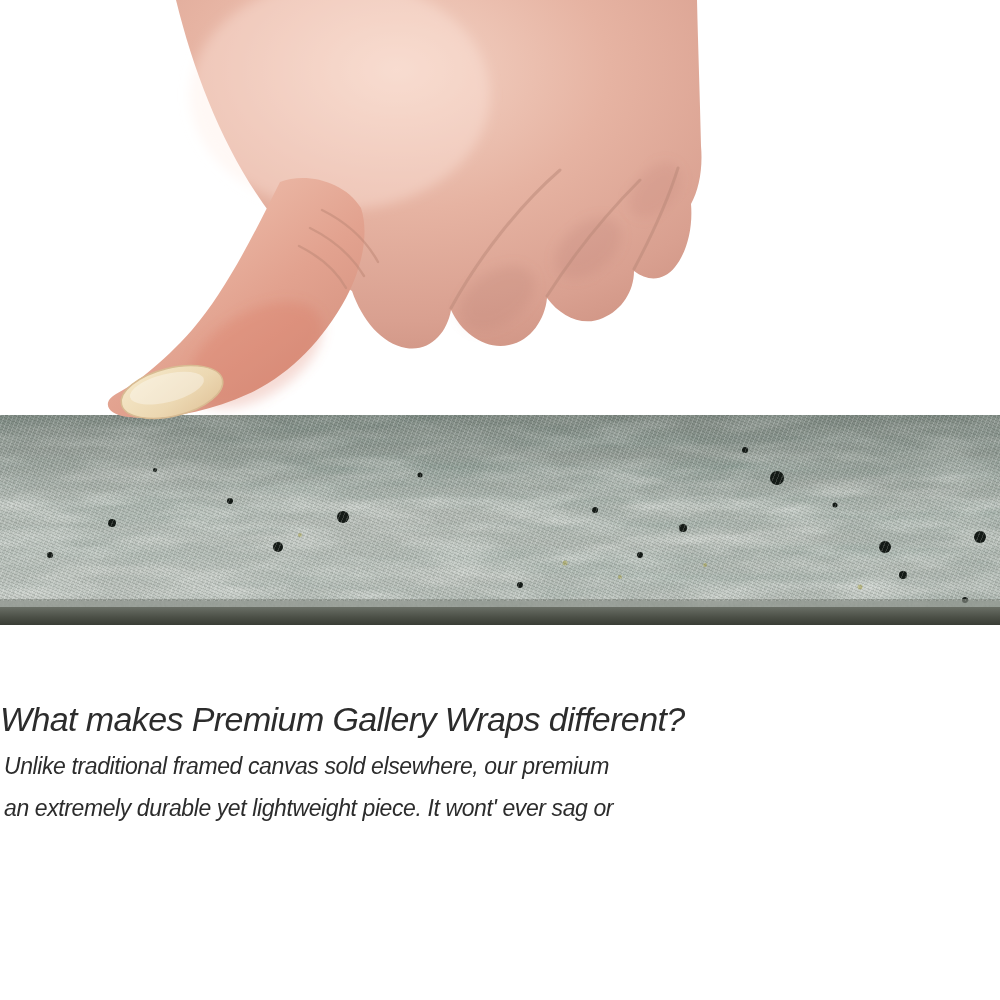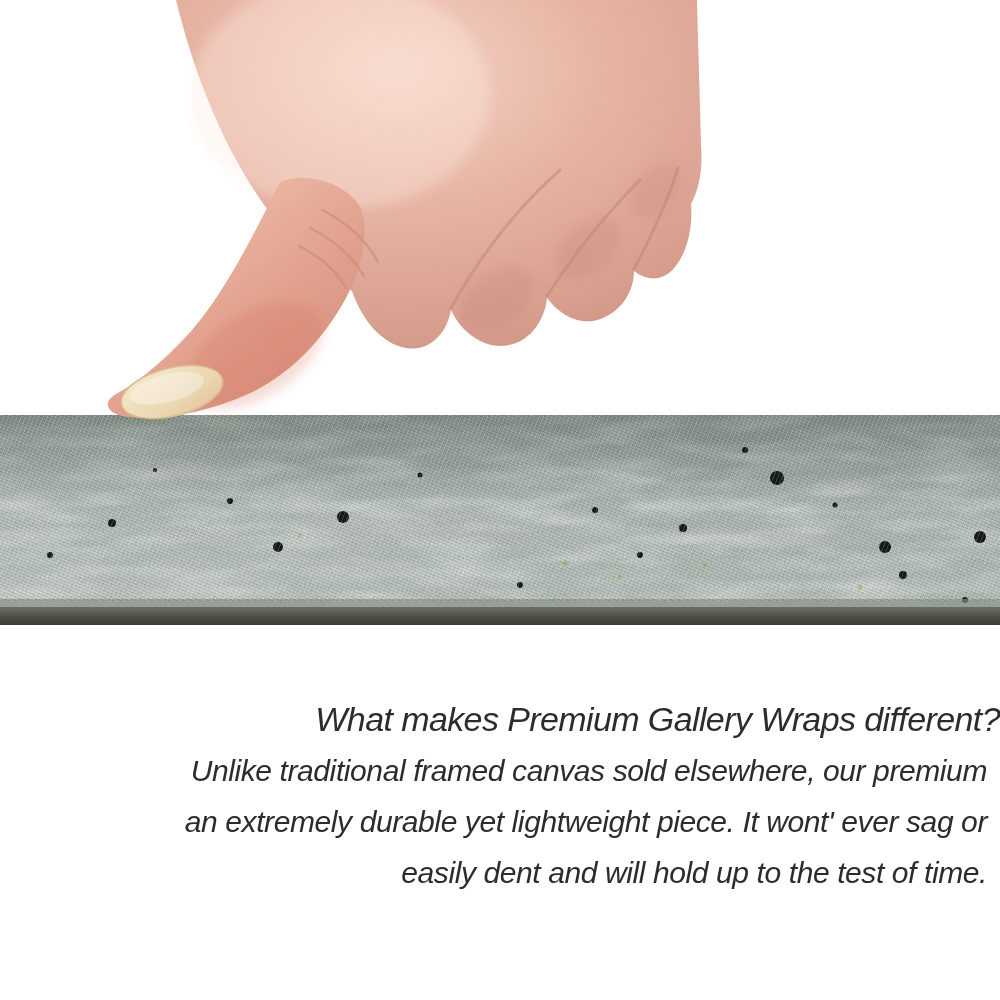--- a/index.html
+++ b/index.html
@@ -43,34 +43,34 @@
     background-image:
       repeating-linear-gradient(112deg, rgba(255,255,255,0.16) 0 1px, rgba(0,0,0,0) 1px 4px),
       repeating-linear-gradient(22deg, rgba(25,32,27,0.13) 0 1px, rgba(0,0,0,0) 1px 3px);
     pointer-events: none;
   }
   .caption {
     position: absolute;
     top: 700px;
     left: 0;
     width: 1000px;
-    text-align: right;
+    text-align: left;
     font-style: italic;
     color: #2c2c2c;
     z-index: 2;
   }
   .caption h2 {
     margin: 0 0 8px 0;
     font-size: 34px;
     font-weight: 400;
     letter-spacing: -0.6px;
   }
   .caption p {
-    margin: 13px;
-    font-size: 30px;
+    margin: 4px;
+    font-size: 23px;
     font-weight: 400;
     line-height: 38px;
     letter-spacing: -0.4px;
     font-style: italic;
   }
 </style>
 </head>
 <body>
 
 <div class="stage">
@@ -233,16 +233,15 @@
       <rect y="184" width="1000" height="12" fill="#878d85" opacity="0.65"></rect>
       <rect y="192" width="1000" height="18" fill="url(#edgeG)"></rect>
     </svg>
     <div class="weave-overlay"></div>
   </div>
 
   <div class="caption">
     <h2>What makes Premium Gallery Wraps different?</h2>
     <p>Unlike traditional framed canvas sold elsewhere, our premium</p>
     <p>an extremely durable yet lightweight piece. It wont' ever sag or</p>
-    <p>easily dent and will hold up to the test of time.</p>
   </div>
 
 </div>
 
 </body></html>

